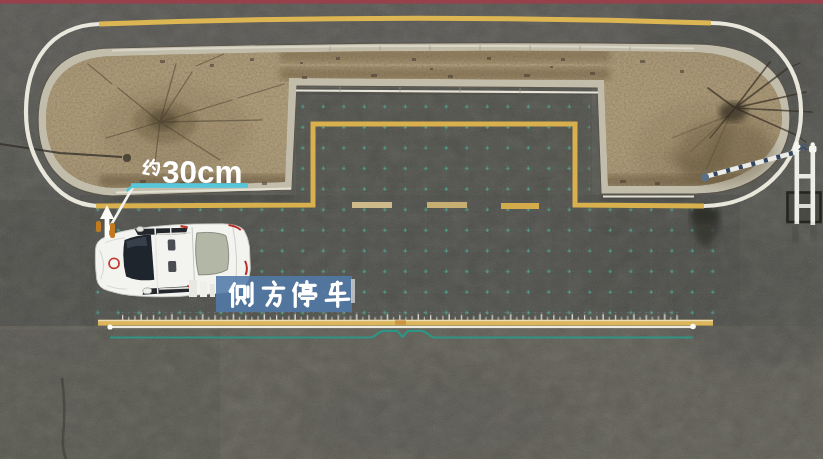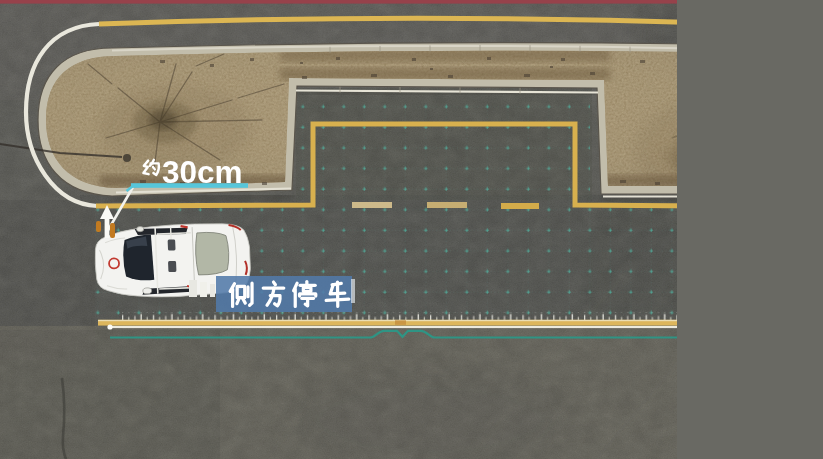--- a/index.html
+++ b/index.html
@@ -1,16 +1,16 @@
 <!DOCTYPE html>
 <html><head>
 <meta charset="utf-8">
 <style>
   html,body{margin:0;padding:0;background:#696963;}
-  #stage{position:relative;width:677px;height:459px;overflow:hidden;font-family:"Liberation Sans", sans-serif;}
+  #stage{position:relative;width:823px;height:459px;overflow:hidden;font-family:"Liberation Sans", sans-serif;}
 </style>
 </head>
 <body>
 <div id="stage">
 <svg width="823" height="459" viewBox="0 0 823 459">
 <defs>
   <filter id="noise" x="0" y="0" width="100%" height="100%">
     <feTurbulence type="fractalNoise" baseFrequency="0.85" numOctaves="2" seed="7" result="n"></feTurbulence>
     <feColorMatrix in="n" type="matrix" values="0 0 0 0 0  0 0 0 0 0  0 0 0 0 0  0.65 0.65 0.65 0 0"></feColorMatrix>
   </filter>

